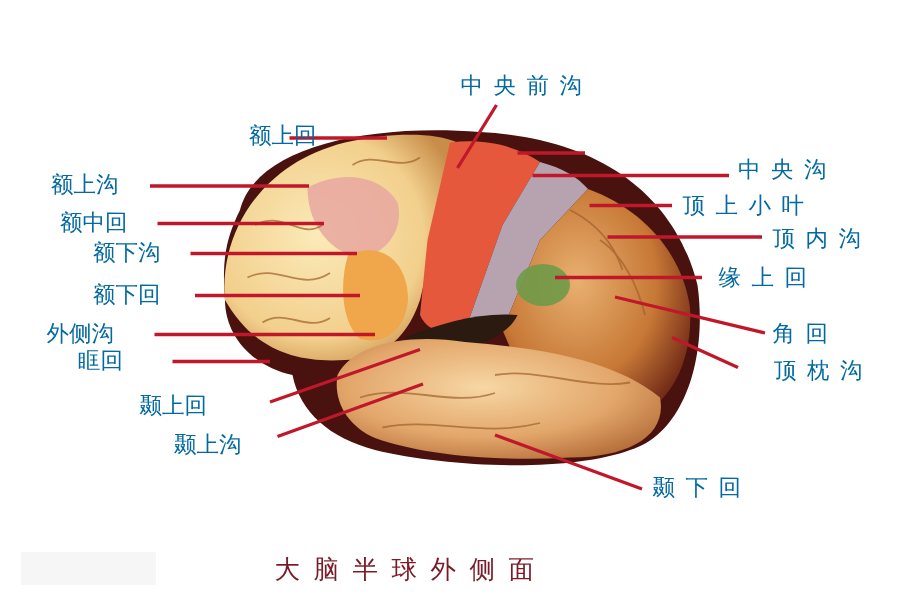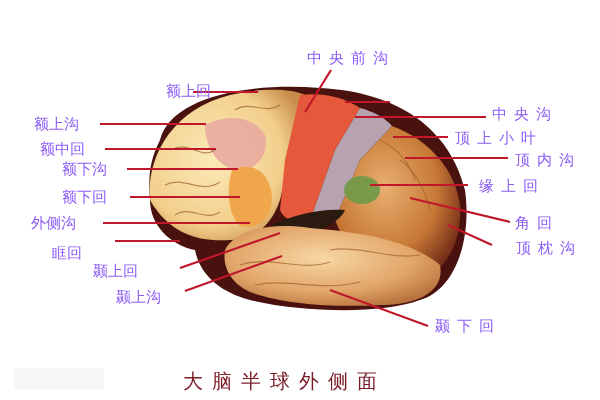--- a/index.html
+++ b/index.html
@@ -1,23 +1,23 @@
 <!DOCTYPE html>
 <html><head>
 <meta charset="utf-8">
 <style>
   html, body { margin:0; padding:0; }
   body { width:600px; height:400px; background:#ffffff; position:relative; overflow:hidden;
          font-family: "DejaVu Sans", sans-serif; }
   .stage { position:absolute; left:0; top:0; width:600px; height:400px; }
   svg.brain { position:absolute; left:0; top:0; }
-  .label { position:absolute; color:#8b5cf6; font-size:15px; line-height:16px; white-space:nowrap;
+  .label { position:absolute; color:#0369a1; font-size:15px; line-height:16px; white-space:nowrap;
            font-family: Liberation Sans, sans-serif; }
   .label.spaced { letter-spacing:7px; }
-  .caption { position:absolute; left:183px; top:368px; color:#7a1c28; font-size:20px; letter-spacing:9px;
+  .caption { position:absolute; left:183px; top:368px; color:#7a1c28; font-size:17px; letter-spacing:9px;
              font-family: "DejaVu Sans", sans-serif; }
   .grey-box { position:absolute; left:14px; top:368px; width:90px; height:22px; background:#f6f6f6; }
 </style>
 </head>
 <body>
 
 <div class="stage">
 
   <svg class="brain" width="600" height="400" viewBox="0 0 600 400">
     <defs>
@@ -94,21 +94,21 @@
       <line x1="330" y1="290" x2="428" y2="326"></line>
     </g>
   </svg>
 
   <div class="label" style="left:122px;top:83px;margin-left:44px;">额上回</div>
   <div class="label" style="left:34px;top:116px;">额上沟</div>
   <div class="label" style="left:40px;top:141px;">额中回</div>
   <div class="label" style="left:62px;top:161px;">额下沟</div>
   <div class="label" style="left:62px;top:189px;">额下回</div>
   <div class="label" style="left:31px;top:215px;">外侧沟</div>
-  <div class="label" style="left:52px;top:233px;margin-top:12px;">眶回</div>
+  <div class="label" style="left:52px;top:233px;">眶回</div>
   <div class="label" style="left:93px;top:263px;">颞上回</div>
   <div class="label" style="left:116px;top:289px;">颞上沟</div>
 
   <div class="label spaced" style="left:307px;top:50px;">中央前沟</div>
   <div class="label spaced" style="left:492px;top:106px;">中央沟</div>
   <div class="label spaced" style="left:455px;top:130px;">顶上小叶</div>
   <div class="label spaced" style="left:515px;top:152px;">顶内沟</div>
   <div class="label spaced" style="left:479px;top:178px;">缘上回</div>
   <div class="label spaced" style="left:515px;top:215px;">角回</div>
   <div class="label spaced" style="left:500px;top:240px;margin-left:16px;">顶枕沟</div>

